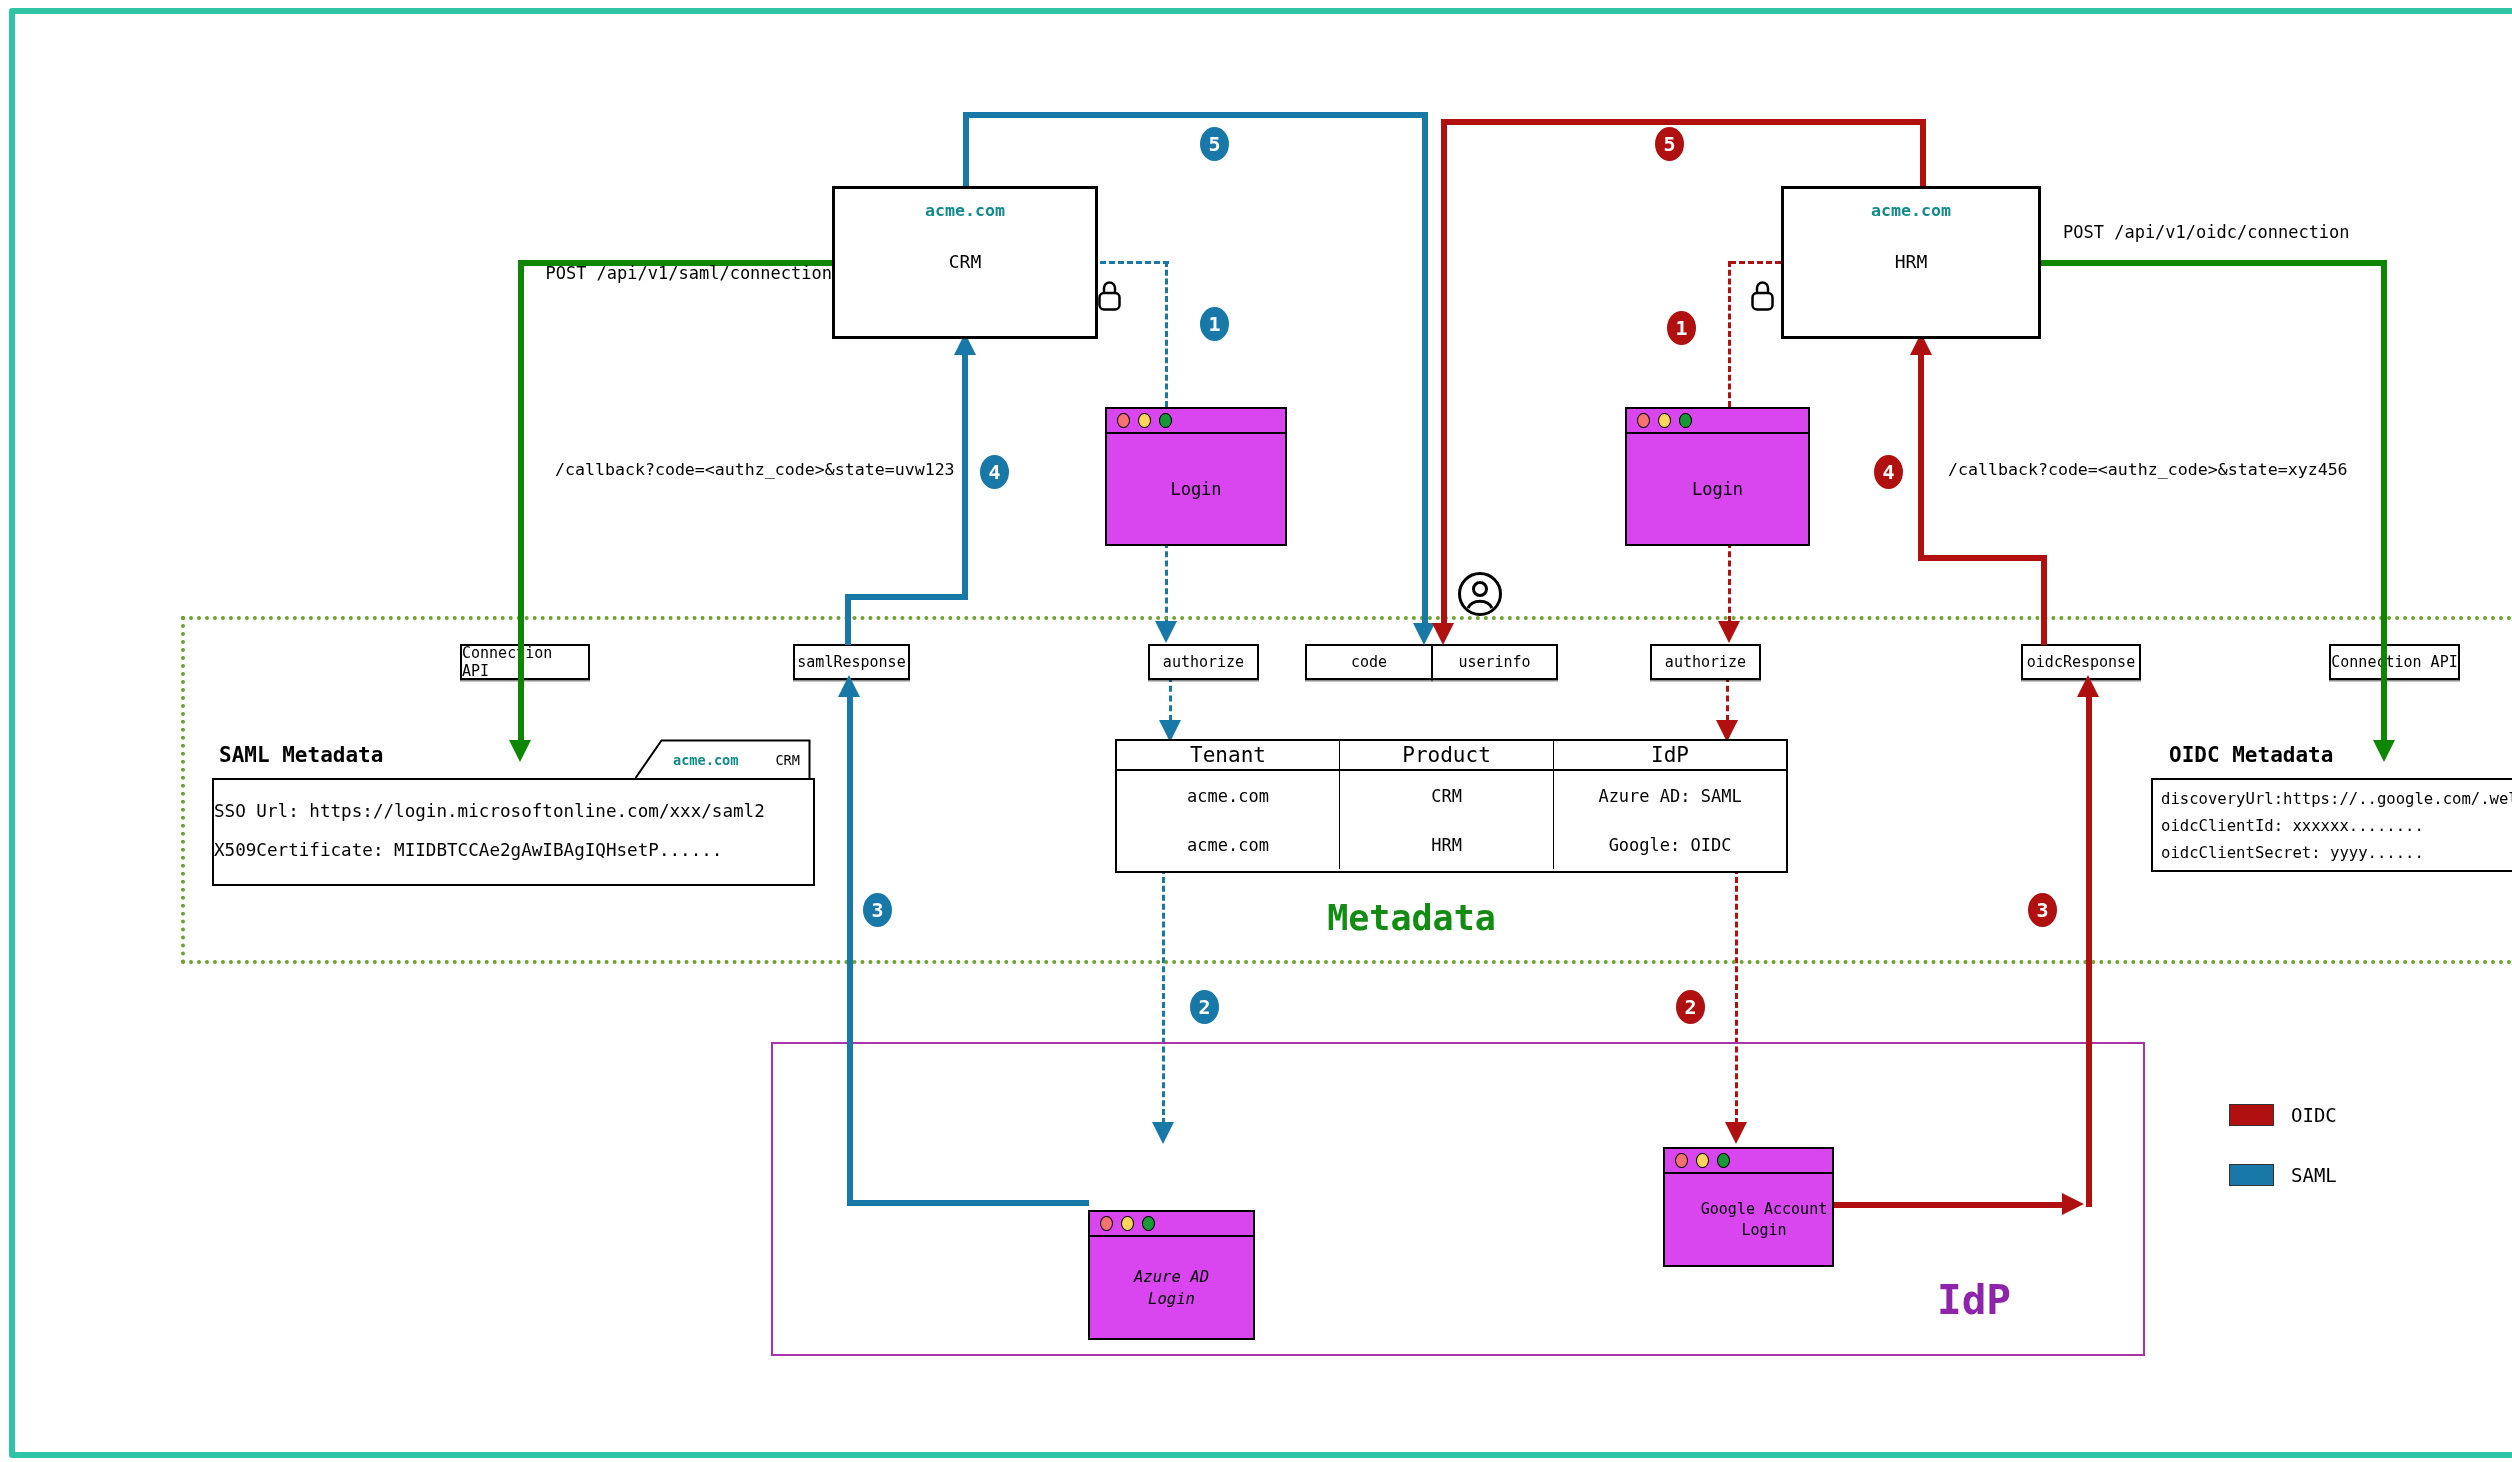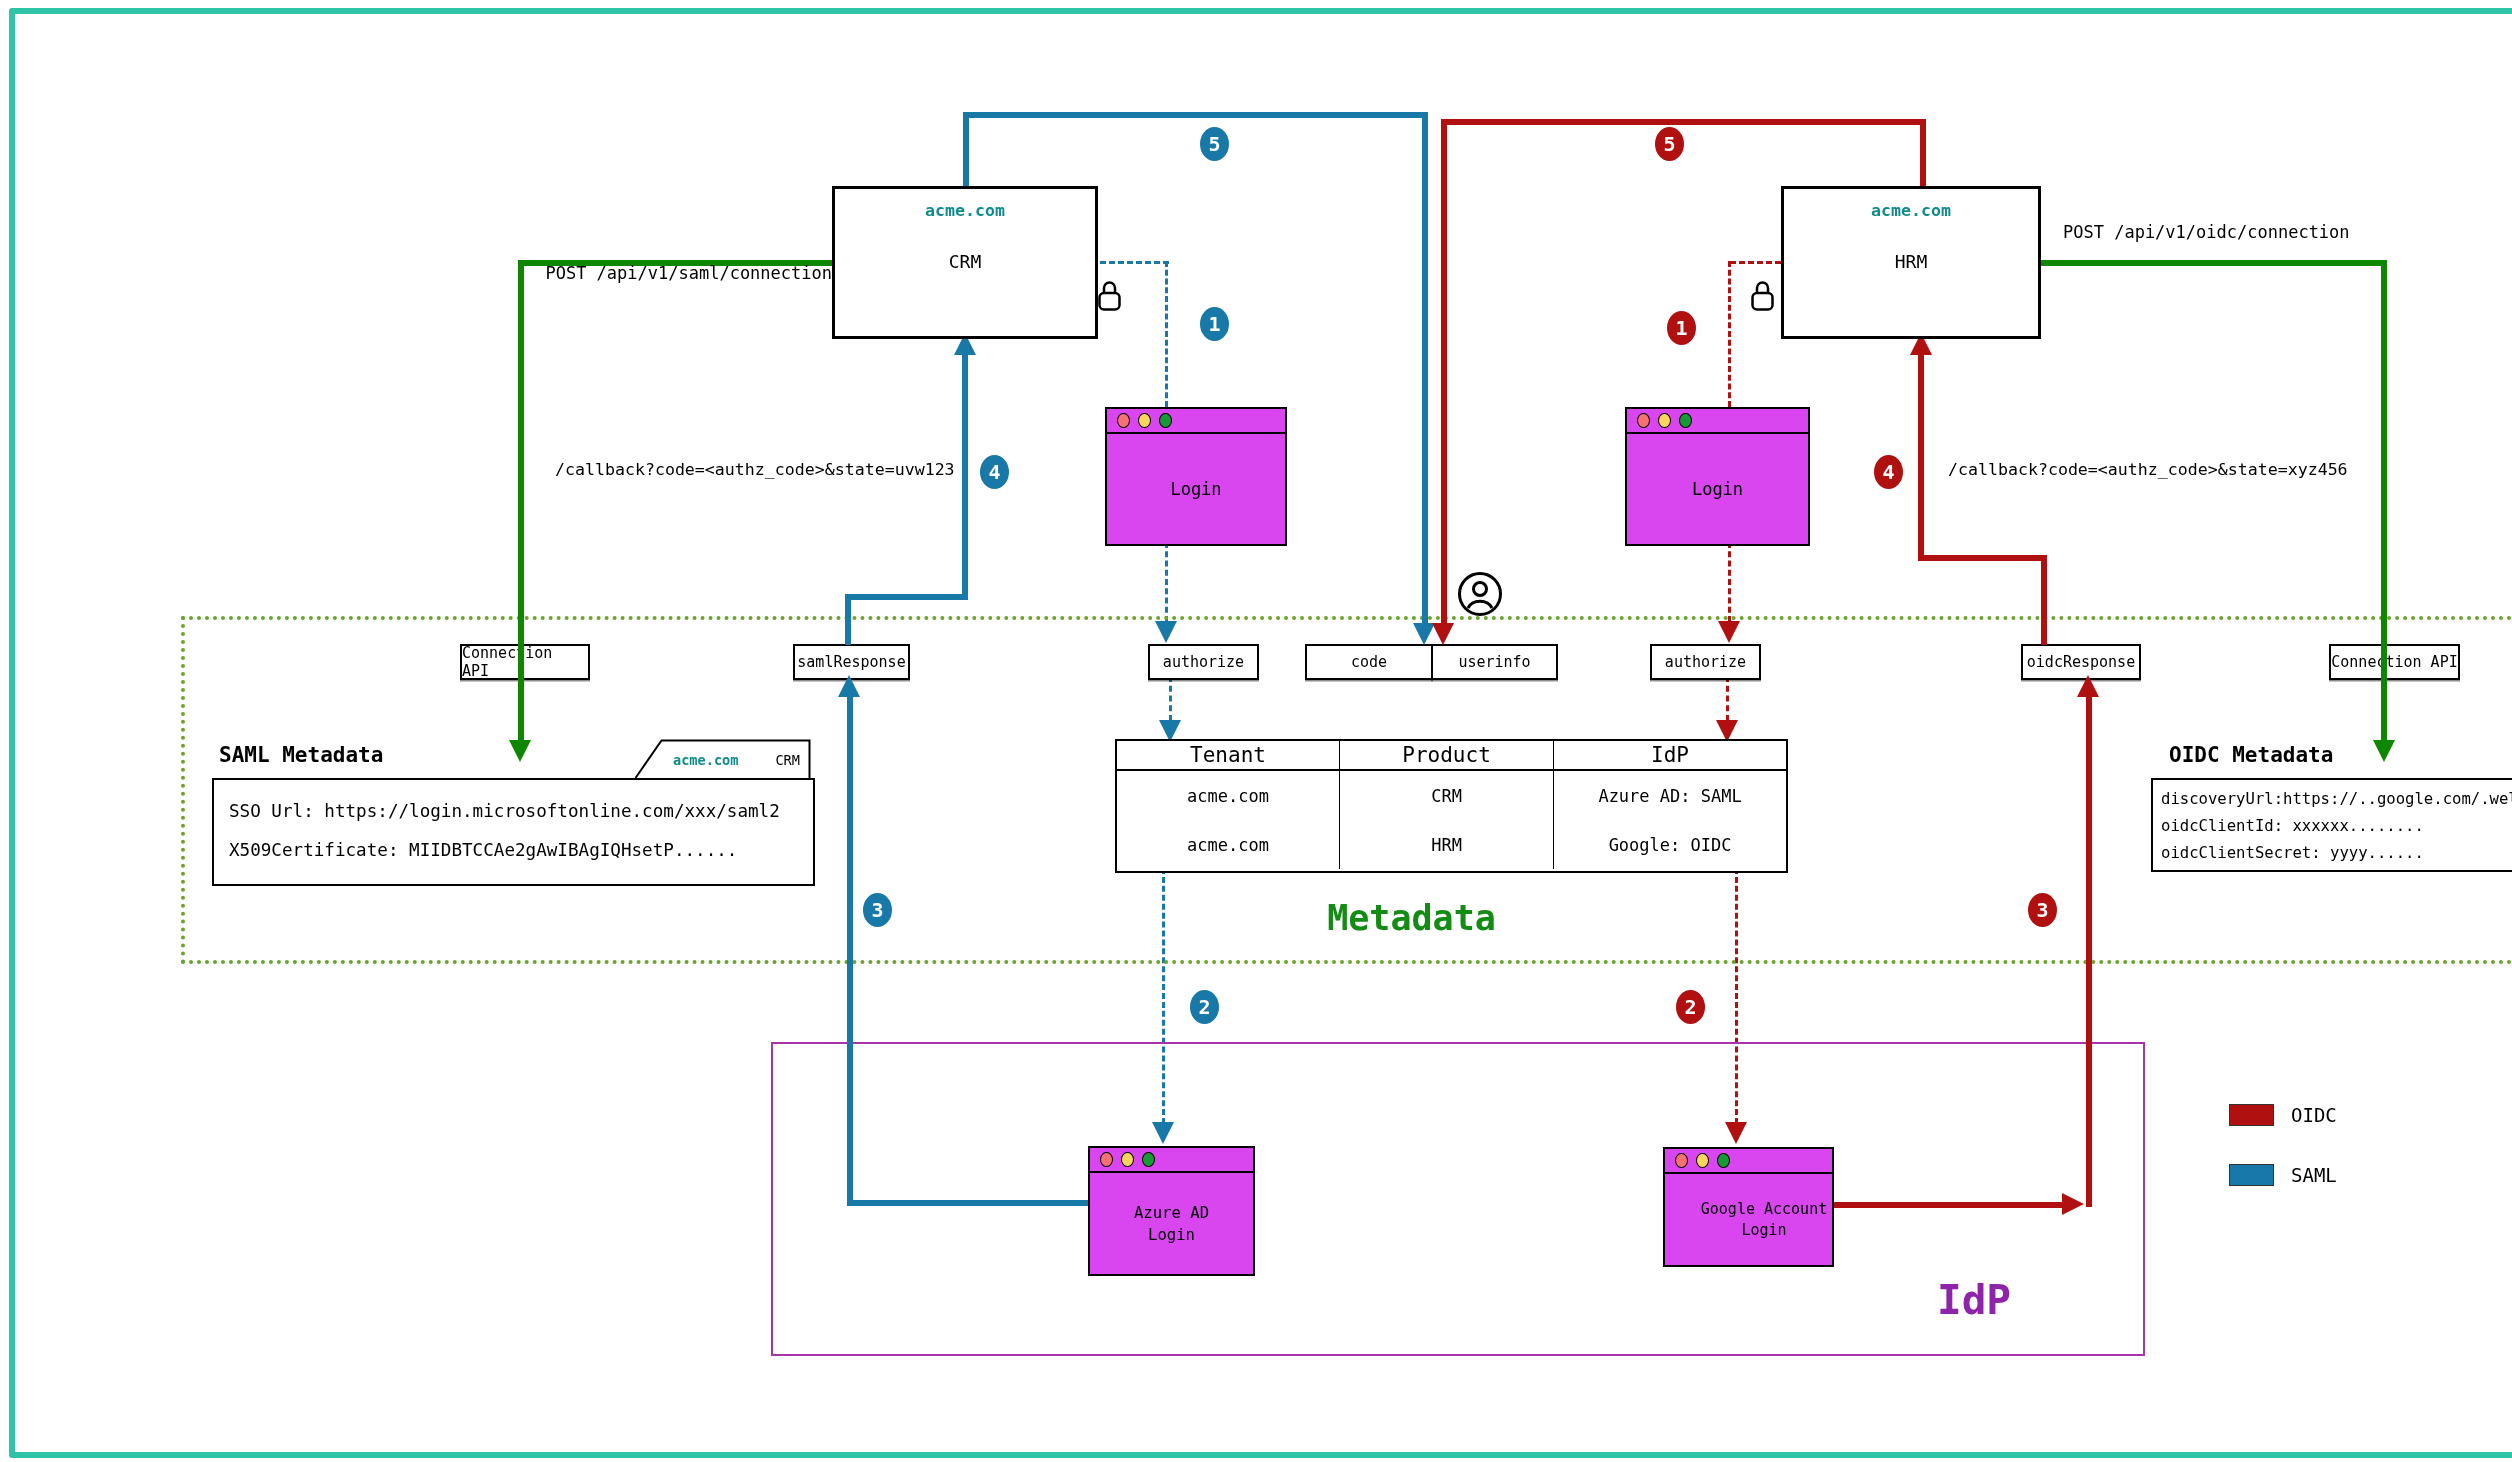--- a/index.html
+++ b/index.html
@@ -57,21 +57,21 @@
         display:flex;align-items:center;justify-content:center;font-size:15px;box-shadow:0 1.5px 0 rgba(0,0,0,.45);}
   
   #tenant-table{left:1115px;top:739px;width:669px;height:130px;background:#fff;border:2px solid #000;z-index:3;
       display:grid;grid-template-columns:1fr 0.96fr 1.04fr;grid-template-rows:30px 49px 49px;font-size:17px;}
   #tenant-table .cell{border-right:1.5px solid #000;display:flex;align-items:center;justify-content:center;}
   #tenant-table .cell.last{border-right:none;}
   #tenant-table .head{border-bottom:2.5px solid #000;font-size:21px;}
   
   .meta-title{position:absolute;font-size:21px;font-weight:bold;z-index:3;}
   .meta-box{position:absolute;background:#fff;border:2px solid #000;z-index:3;}
-  .meta-box .mline{padding-left:15px;white-space:nowrap;}
+  .meta-box .mline{white-space:nowrap;}
   .tab{position:absolute;z-index:3;}
   .tab svg{position:absolute;left:0;top:0;}
   .tab .tdomain{position:absolute;left:64px;top:13px;font-size:13.6px;font-weight:bold;color:#0f8b8b;}
   .tab .tprod{position:absolute;right:12px;top:13px;font-size:13.6px;}
   
   #idp-box{left:771px;top:1042px;width:1370px;height:310px;border:2.5px solid #a835a8;z-index:1;}
   #idp-title{left:1937px;top:1276px;font-size:41px;font-weight:bold;color:#8e24aa;z-index:2;}
   
   .sw{position:absolute;width:43px;height:20px;border:1.5px solid #333;z-index:3;}
   .legend-label{position:absolute;font-size:19px;z-index:3;}
@@ -212,21 +212,21 @@
     <div class="bar">
       <span class="dot dr"></span>
       <span class="dot dy"></span>
       <span class="dot dg"></span>
     </div>
     <div class="body">
         <span>Login</span>
       </div>
   </div>
 
-  <div class="win" style="left:1088px;top:1146px;width:163px;height:126px;">
+  <div class="win" style="left:1088px;top:1210px;width:163px;height:126px;font-style:italic;">
     <div class="bar">
       <span class="dot dr"></span>
       <span class="dot dy"></span>
       <span class="dot dg"></span>
     </div>
     <div class="body" style="font-size:15.6px;line-height:22px;">
       <span>Azure AD</span>
       <span>Login</span>
     </div>
   </div>

